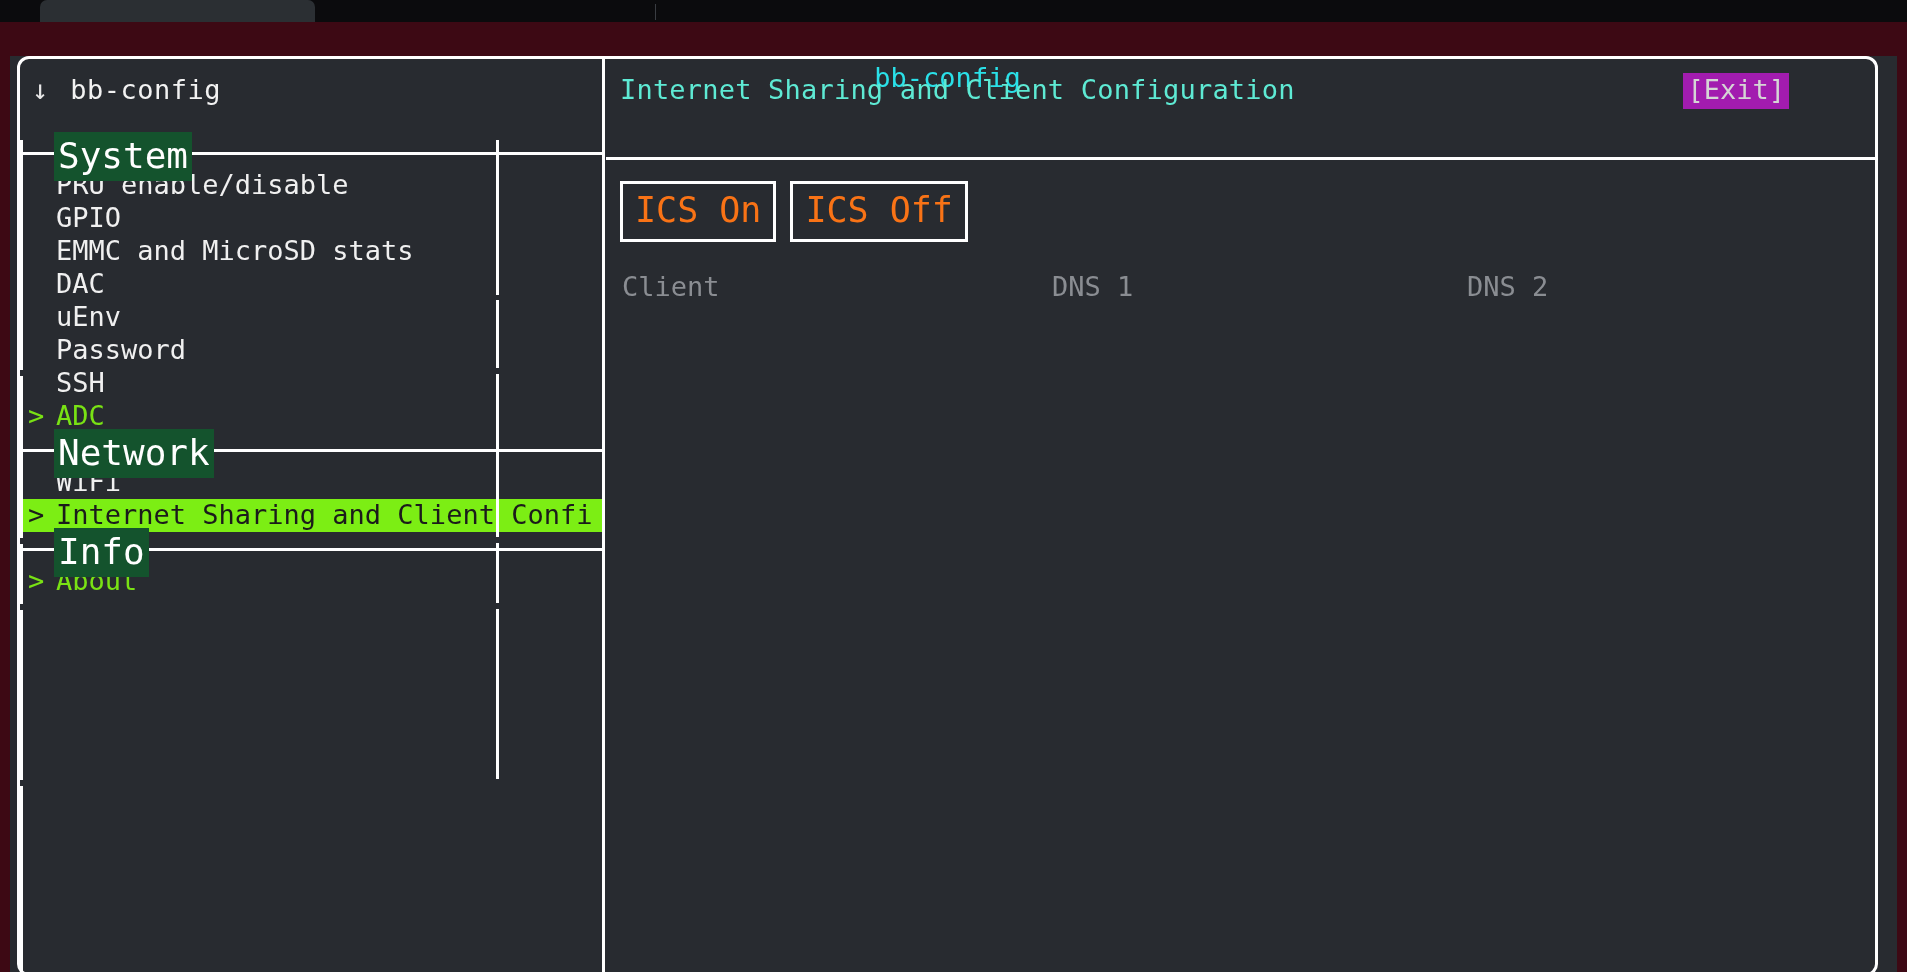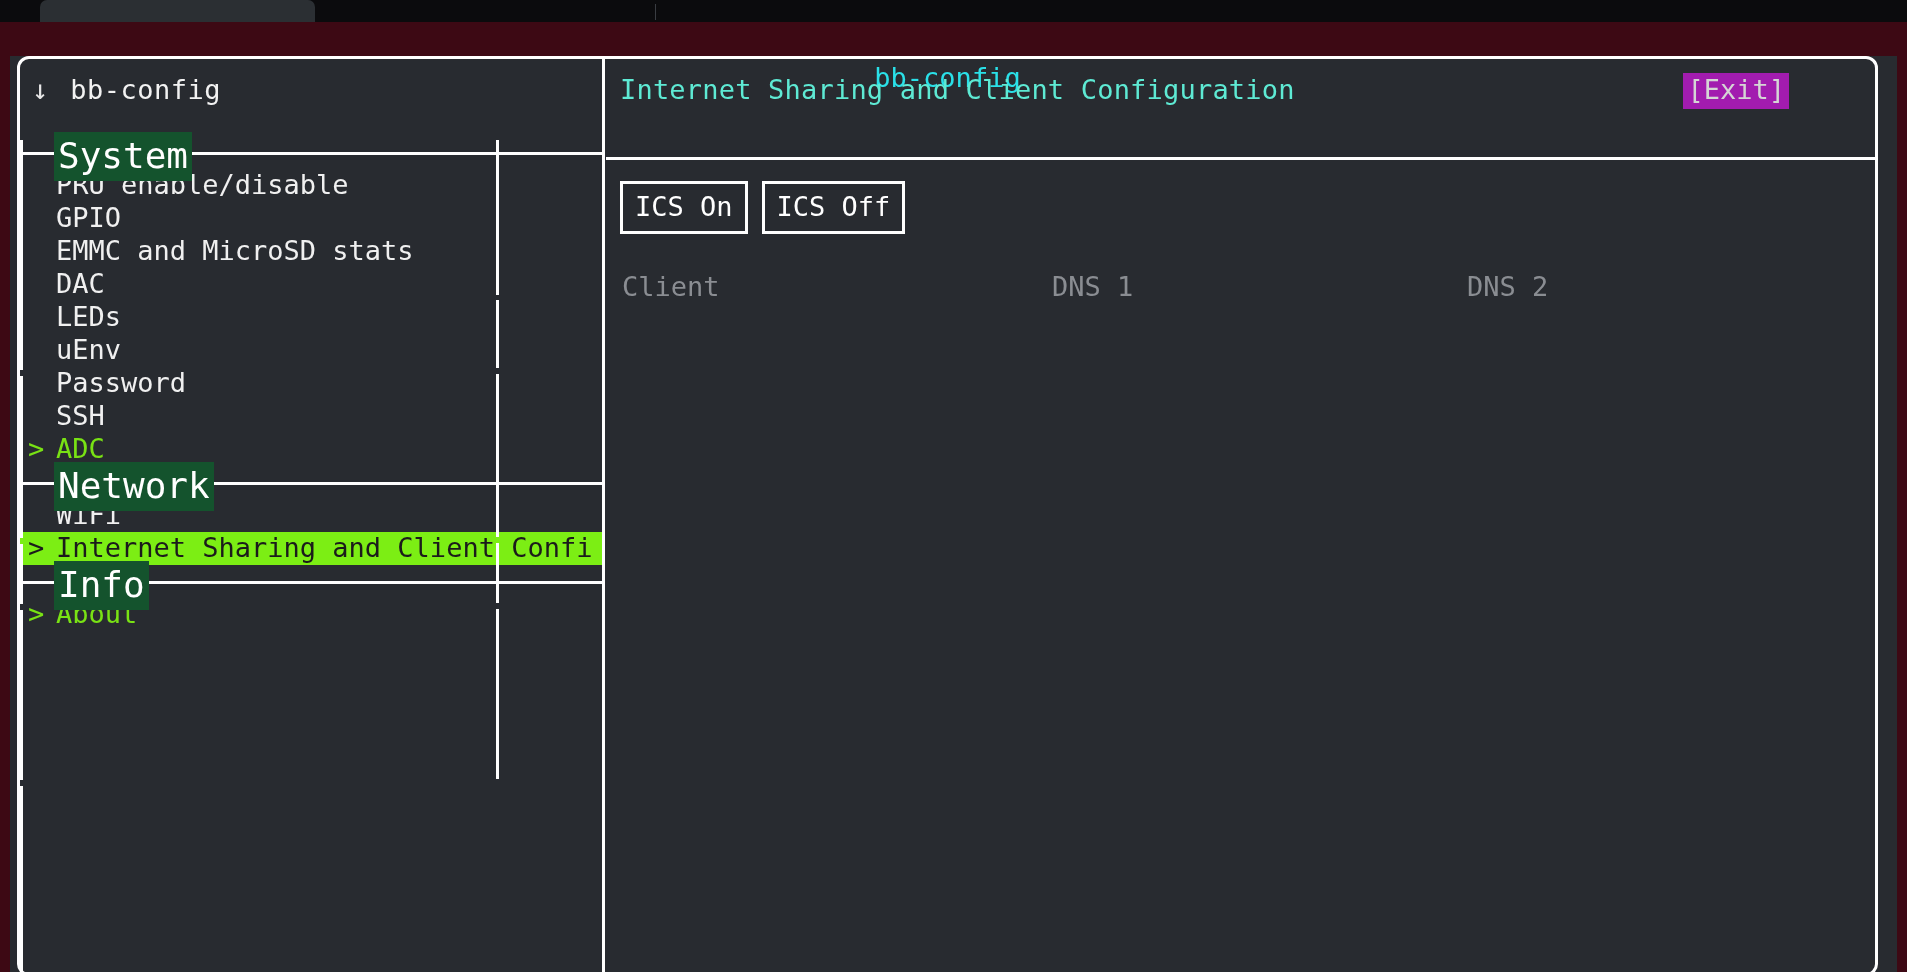--- a/index.html
+++ b/index.html
@@ -223,22 +223,22 @@
   }
   #ics-buttons {
     position: absolute;
     left: 10px; top: 15px;
     display: flex;
     gap: 14px;
   }
   .ics-btn {
     border: 3px solid #ffffff;
     background: #282b30;
-    color: #ffffff;
-    font-size: 27px;
+    color: #f97316;
+    font-size: 35px;
     padding: 9px 12px 11px 12px;
     line-height: 1;
     white-space: nowrap;
   }
   #field-row {
     position: absolute;
     left: 12px; top: 105px;
     width: 1240px;
     display: flex;
   }
@@ -299,24 +299,20 @@
           <span class="marker"> </span>
           <span>GPIO</span>
         </div>
         <div class="menu-item plain">
           <span class="marker"> </span>
           <span>EMMC and MicroSD stats</span>
         </div>
         <div class="menu-item plain">
           <span class="marker"> </span>
           <span>DAC</span>
-        </div>
-        <div class="menu-item plain">
-          <span class="marker"> </span>
-          <span>LEDs</span>
         </div>
         <div class="menu-item plain">
           <span class="marker"> </span>
           <span>uEnv</span>
         </div>
         <div class="menu-item plain">
           <span class="marker"> </span>
           <span>Password</span>
         </div>
         <div class="menu-item plain">

